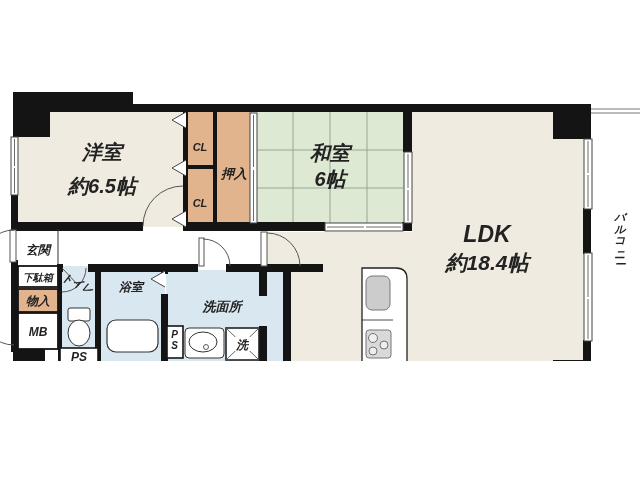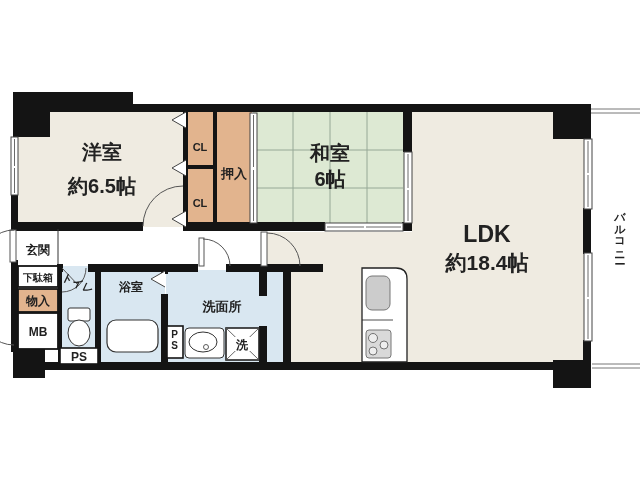--- a/index.html
+++ b/index.html
@@ -1,17 +1,17 @@
 <!DOCTYPE html>
 <html><head>
 <meta charset="utf-8">
 <style>
   html,body{margin:0;padding:0;background:#fff;}
-  #stage{position:relative;width:640px;height:480px;background:#ffffff;overflow:hidden;
-         font-family:"Liberation Sans","DejaVu Sans",sans-serif;}
+  #stage{position:relative;width:640px;height:361px;background:#ffffff;overflow:hidden;
+         font-family:"Liberation Sans","DejaVu Sans",sans-serif;font-style:italic;}
   svg{position:absolute;left:0;top:0;}
   svg text{font-family:"Liberation Sans","DejaVu Sans",sans-serif;font-weight:700;fill:#222;}
   .vlabel{position:absolute;writing-mode:vertical-rl;text-orientation:upright;
           font-weight:700;color:#222;letter-spacing:1px;}
   #balcony-label{left:612px;top:204px;font-size:11px;}
   #ps2-label{left:169px;top:329px;font-size:10px;letter-spacing:0;}
 </style>
 </head>
 <body>
 

